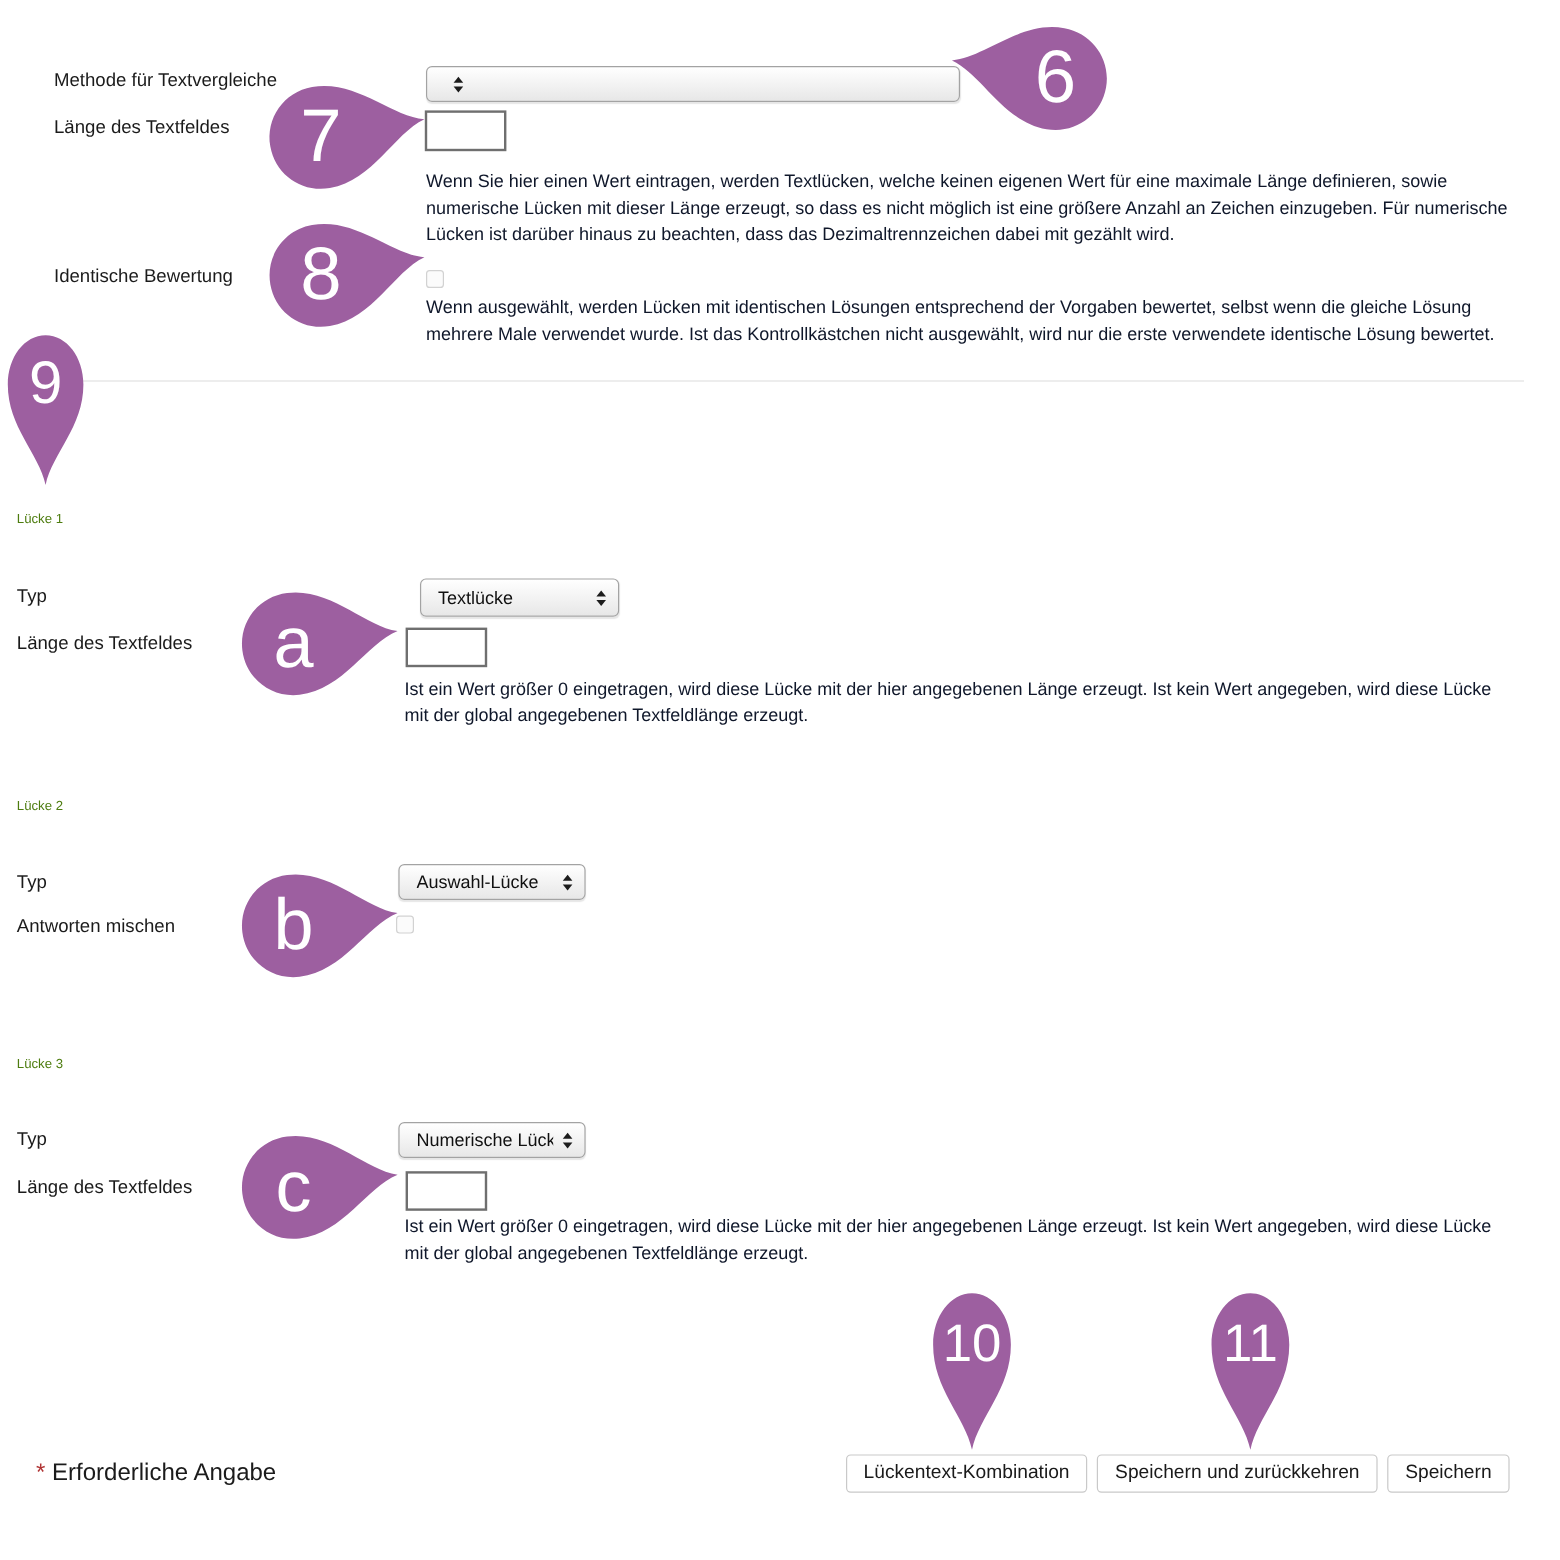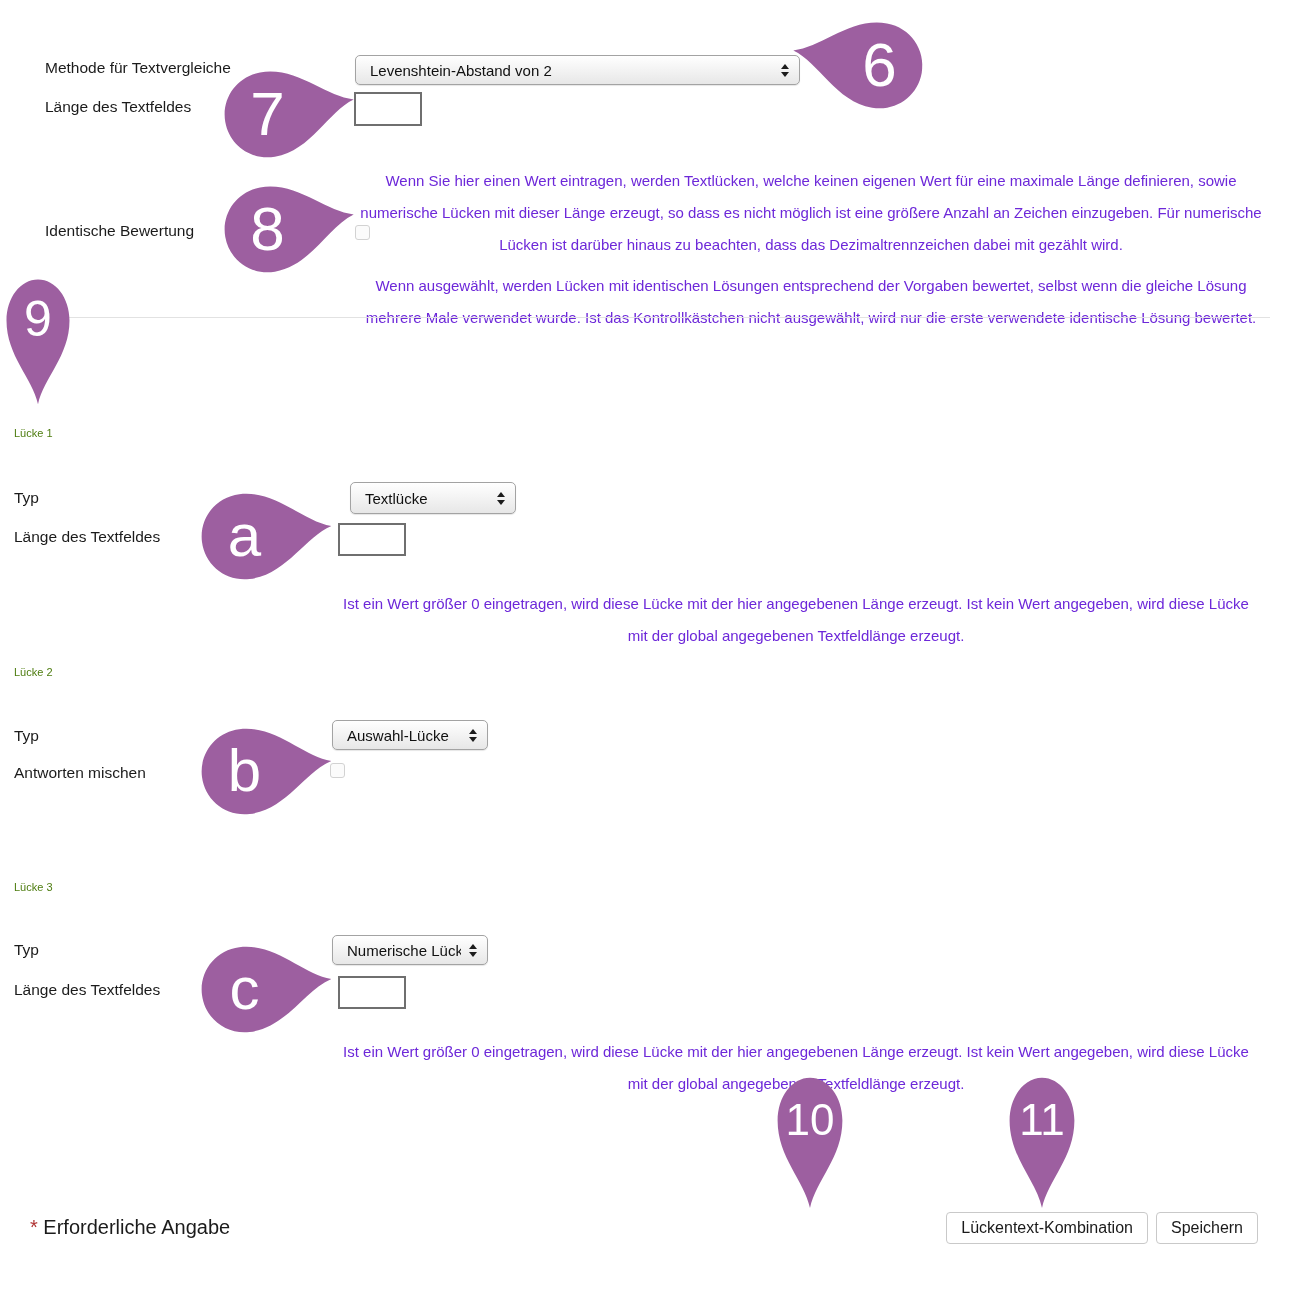--- a/index.html
+++ b/index.html
@@ -3,24 +3,24 @@
 <meta charset="utf-8">
 <style>
   html,body { margin:0; padding:0; }
   body {
     width:1300px; height:1300px; position:relative;
     background:#ffffff;
     font-family:"Liberation Sans", sans-serif;
     color:#1b1b1b;
     overflow:hidden;
   }
-  .abs { position:absolute;text-align:center; }
+  .abs { position:absolute; }
   .lbl { font-size:15.5px; color:#1b1b1b; white-space:nowrap; }
   .heading { font-size:11px; color:#4d7c0f; }
-  .help { font-size:15px; line-height:32px; color:#6d28d9;margin-top:24px; }
+  .help { font-size:15px; line-height:22px; color:#0f172a; }
 
   
   .selectbox {
     position:absolute; box-sizing:border-box;
     border:1px solid #a3a3a3; border-radius:5px;
     background:linear-gradient(#ffffff,#e7e7e7);
     box-shadow:0 1px 1px rgba(0,0,0,.10);
     display:flex; align-items:center;
     padding:0 10px 0 14px; cursor:default;
   }
@@ -58,21 +58,20 @@
   }
   .required { position:absolute; left:30px; top:1216px; font-size:20px; }
   .required .star { color:#b03434; }
 </style>
 </head>
 <body>
 
 <div class="abs lbl" style="left:45px; top:59px;">Methode für Textvergleiche</div>
 
 <div class="selectbox" style="left:355px; top:55px; width:445px; height:30px;">
-  <span class="val">Levenshtein-Abstand von 2</span>
   <span class="stepper">
       <span class="tri-up"></span>
       <span class="tri-down"></span>
     </span>
 </div>
 
 <div class="abs lbl" style="left:45px; top:98px;">Länge des Textfeldes</div>
 
 <input class="textinput" style="left: 354px; top: 92px; width: 68px; height: 34px;" value="">
 
@@ -138,20 +137,21 @@
 
 <div class="abs help" style="left:337px; top:1012px; width:918px;">Ist ein Wert größer 0 eingetragen, wird diese Lücke mit der hier angegebenen Länge erzeugt. Ist kein Wert angegeben, wird diese Lücke mit der global angegebenen Textfeldlänge erzeugt.</div>
 
 <div class="required">
   <span class="star">*</span>
   <span>Erforderliche Angabe</span>
 </div>
 
 <div class="btnrow">
   <button class="btn">Lückentext-Kombination</button>
+  <button class="btn">Speichern und zurückkehren</button>
   <button class="btn">Speichern</button>
 </div>
 
 <div class="pin" style="left:832px; top:17px;  width:95px; height:138px; --rot:100deg;  --fs:62px;">
     <svg viewBox="0 0 100 145" preserveAspectRatio="none">
       <path d="M50 143 C42 114 5 90 5 51 C5 26 25 6 50 6 C75 6 95 26 95 51 C95 90 58 114 50 143 Z" fill="#9d5fa0"></path>
     </svg>
     <span class="pin-label">6</span>
   </div>
 <div class="pin" style="left:220px; top:66px;  width:95px; height:138px; --rot:-100deg; --fs:62px;">

